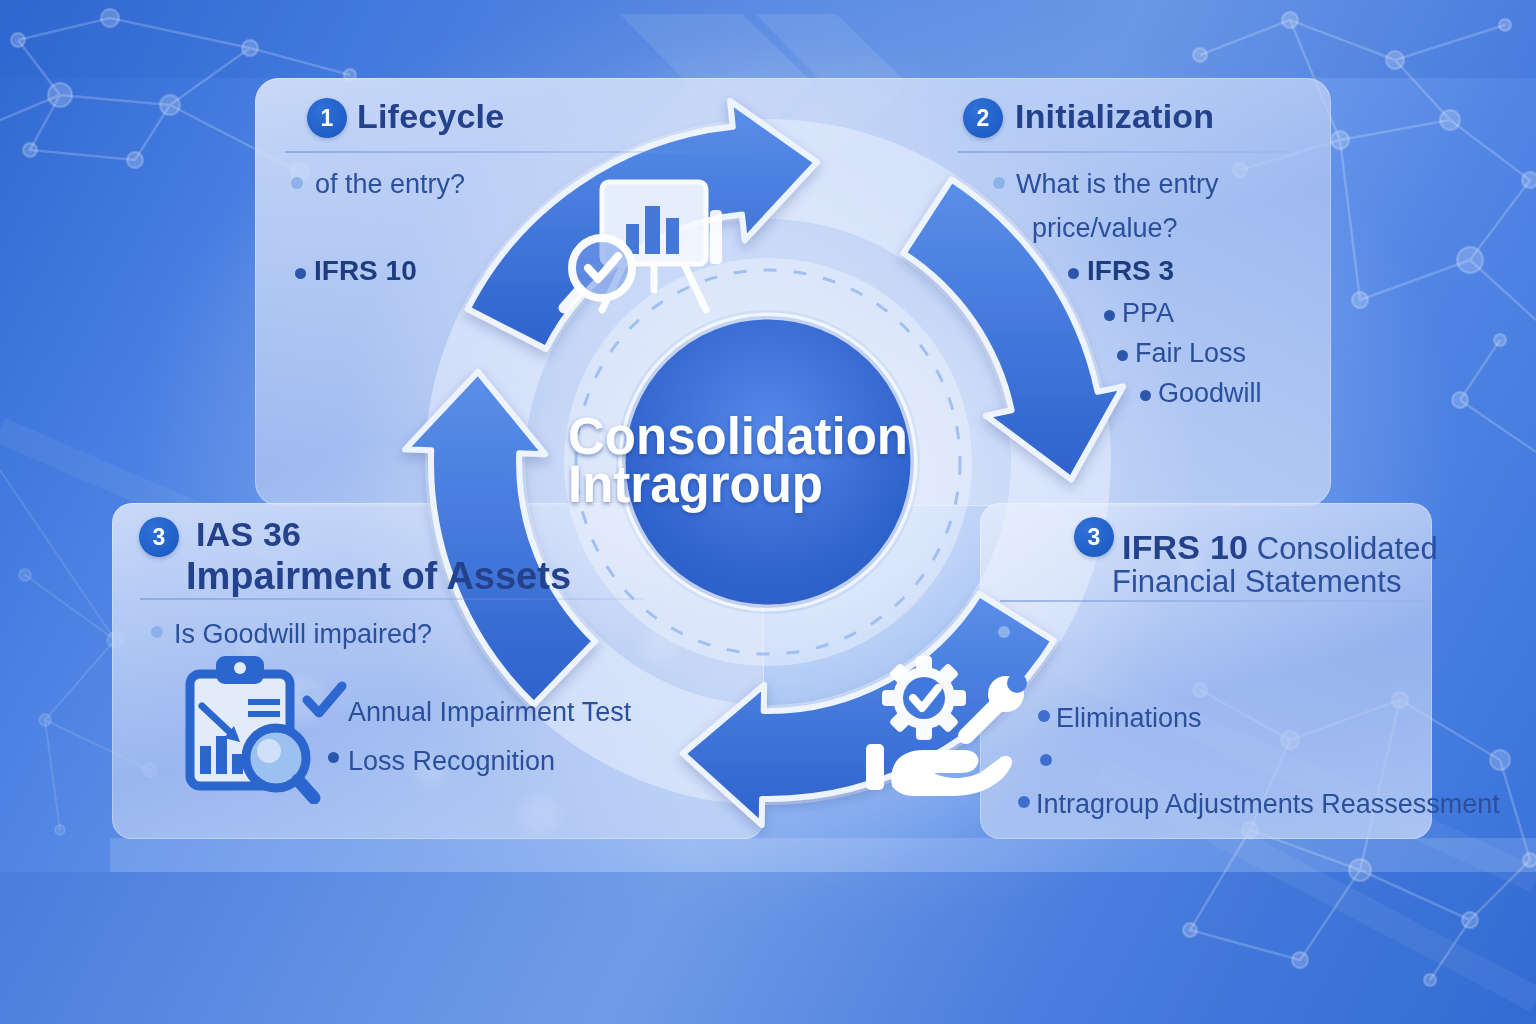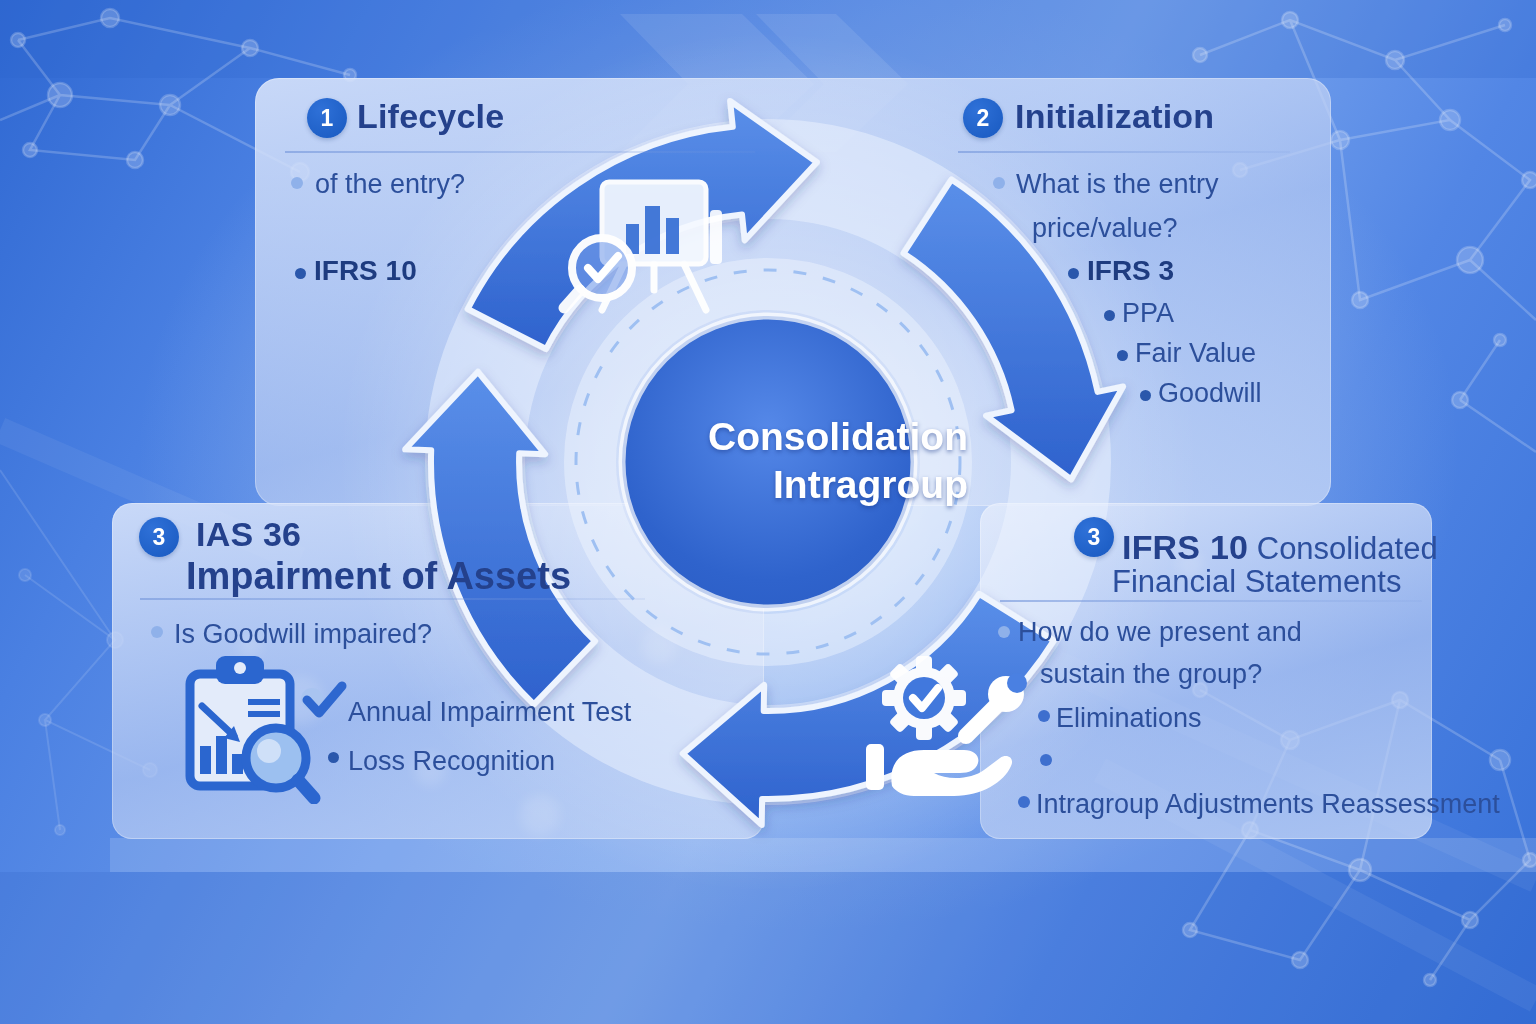--- a/index.html
+++ b/index.html
@@ -26,22 +26,22 @@
   .title{font-weight:bold;font-size:34px;color:var(--heading_navy,#24418c);letter-spacing:0.2px;}
   .title2{font-weight:bold;font-size:38px;color:var(--heading_navy,#24418c);}
   .title-light{font-weight:normal;font-size:31px;color:#2c4f9e;}
   .divider{position:absolute;height:2px;background:linear-gradient(90deg, rgba(120,153,220,0.65), rgba(120,153,220,0.12));}
   .body{font-size:27px;color:var(--body_blue,#2c4f9b);line-height:44px;}
   .bold-std{font-size:28px;font-weight:bold;color:#1e3c80;}
   .dot{position:absolute;border-radius:50%;}
   .dot-l{width:12px;height:12px;background:var(--bullet_light,#8fb1ea);}
   .dot-d{width:11px;height:11px;background:var(--bullet_dark,#2a57ab);}
   .dot-m{width:12px;height:12px;background:var(--bullet_mid,#3e6fce);}
-  .center-label{position:absolute;left:568px;top:413px;width:400px;text-align:right;
-    font-size:39px;line-height:48px;font-weight:bold;color:#fff;
+  .center-label{position:absolute;left:568px;top:413px;width:400px;text-align:left;
+    font-size:51px;line-height:48px;font-weight:bold;color:#fff;
     text-shadow:0 2px 4px rgba(25,55,135,0.5);}
   #sparkles{filter:blur(6px);}
 </style>
 </head>
 <body>
 
 <div id="stage">
 
   <svg class="layer" width="1536" height="1024">
     <rect x="0" y="0" width="1536" height="78" fill="#2b62cd" opacity="0.25"></rect>
@@ -228,21 +228,21 @@
   <span class="dot dot-l" style="left:993px;top:177px;"></span>
   <div class="t body" style="left:1016px;top:162px;">
     <span style="display:block;">What is the entry</span>
     <span style="display:block;padding-left:16px;">price/value?</span>
   </div>
   <span class="dot dot-d" style="left:1068px;top:268px;"></span>
   <div class="t bold-std" style="left:1087px;top:255px;">IFRS 3</div>
   <span class="dot dot-d" style="left:1104px;top:310px;"></span>
   <div class="t body" style="left:1122px;top:297px;line-height:33px;">PPA</div>
   <span class="dot dot-d" style="left:1117px;top:350px;"></span>
-  <div class="t body" style="left:1135px;top:337px;line-height:33px;">Fair Value</div>
+  <div class="t body" style="left:1135px;top:337px;line-height:33px;">Fair Loss</div>
   <span class="dot dot-d" style="left:1140px;top:390px;"></span>
   <div class="t body" style="left:1158px;top:377px;line-height:33px;">Goodwill</div>
 
   <div class="badge" style="left:139px;top:517px;">
     <span>3</span>
   </div>
   <div class="t title" style="left:196px;top:515px;">IAS 36</div>
   <div class="t title2" style="left:186px;top:555px;">Impairment of Assets</div>
   <div class="divider" style="left:140px;top:598px;width:505px;"></div>
   <span class="dot dot-l" style="left:151px;top:626px;"></span>
@@ -257,24 +257,20 @@
 
   <div class="badge" style="left:1074px;top:517px;">
     <span>3</span>
   </div>
   <div class="t" style="left:1122px;top:528px;">
     <span class="title" style="position:static;">IFRS 10</span><span class="title-light"> Consolidated</span>
   </div>
   <div class="t title-light" style="left:1112px;top:540px;margin-top:24px;">Financial Statements</div>
   <div class="divider" style="left:1000px;top:600px;width:422px;"></div>
   <span class="dot dot-l" style="left:998px;top:626px;"></span>
-  <div class="t body" style="left:1018px;top:611px;line-height:42px;">
-    <span style="display:block;">How do we present and</span>
-    <span style="display:block;padding-left:22px;">sustain the group?</span>
-  </div>
   <span class="dot dot-m" style="left:1038px;top:710px;"></span>
   <div class="t body" style="left:1056px;top:696px;">Eliminations</div>
   <span class="dot dot-m" style="left:1040px;top:754px;"></span>
   <span class="dot dot-m" style="left:1018px;top:796px;"></span>
   <div class="t body" style="left:1036px;top:782px;">Intragroup Adjustments Reassessment</div>
 
   <div class="center-label">
     <span style="display:block;">Consolidation</span>
     <span style="display:block;">Intragroup</span>
   </div>

